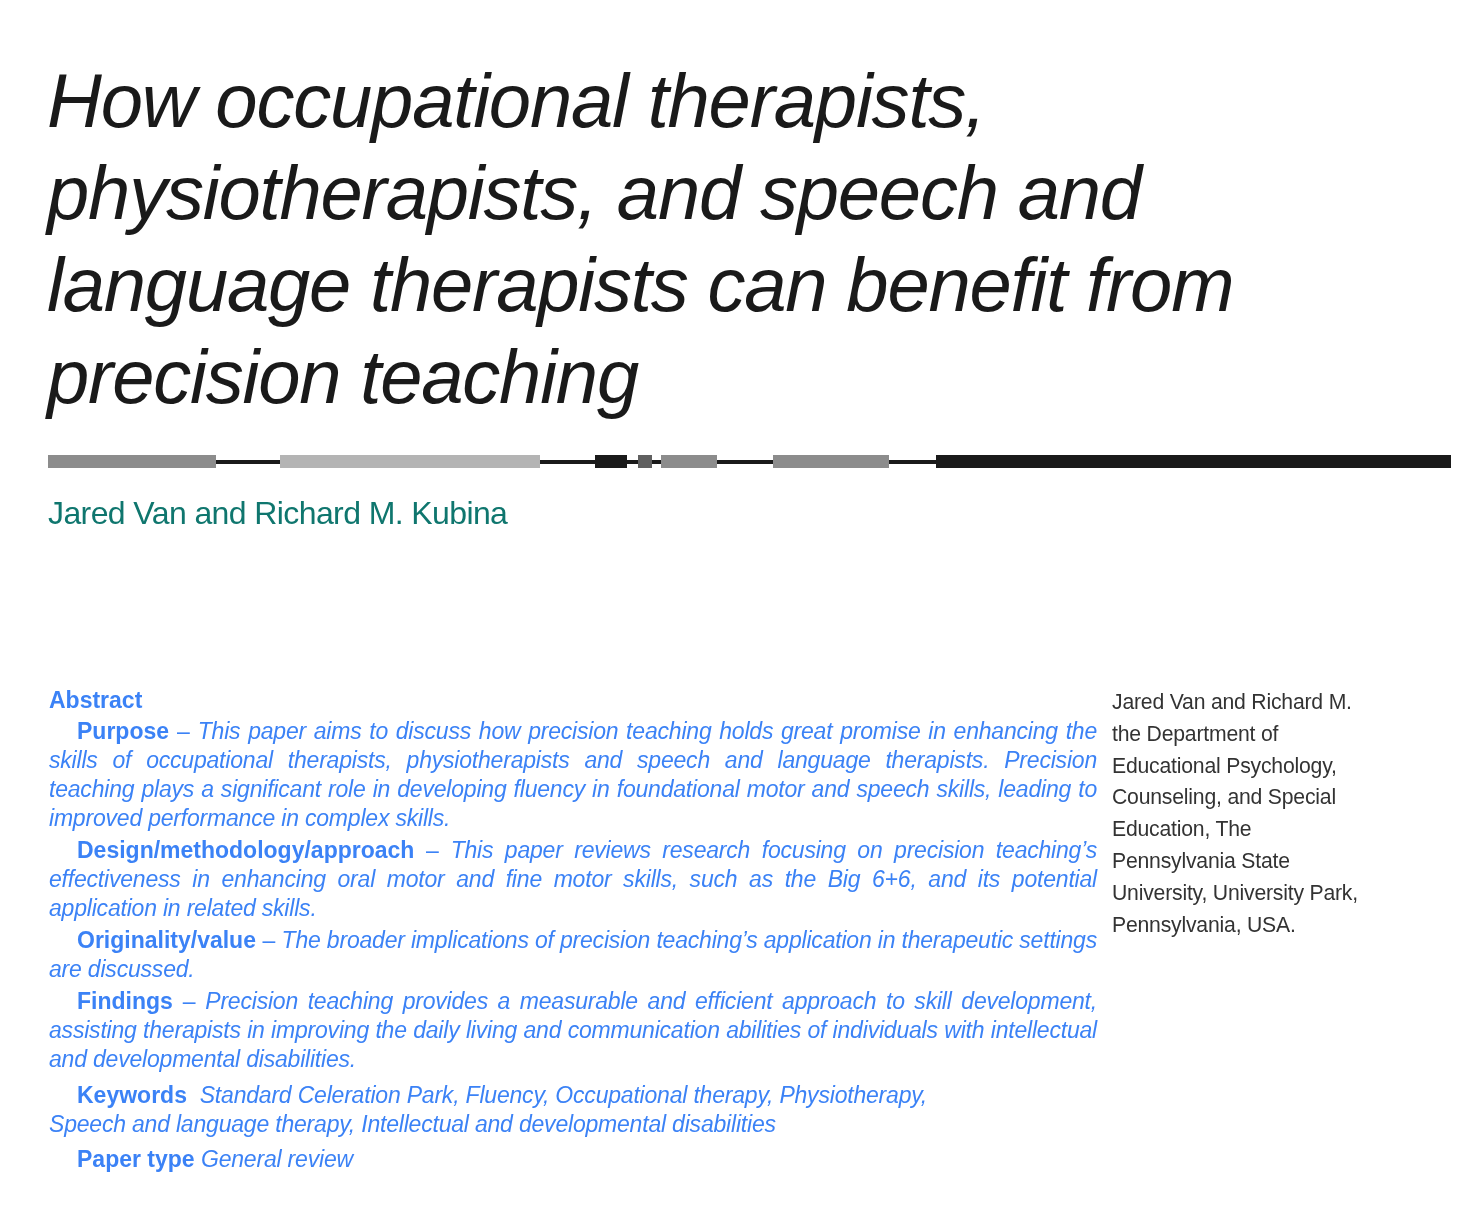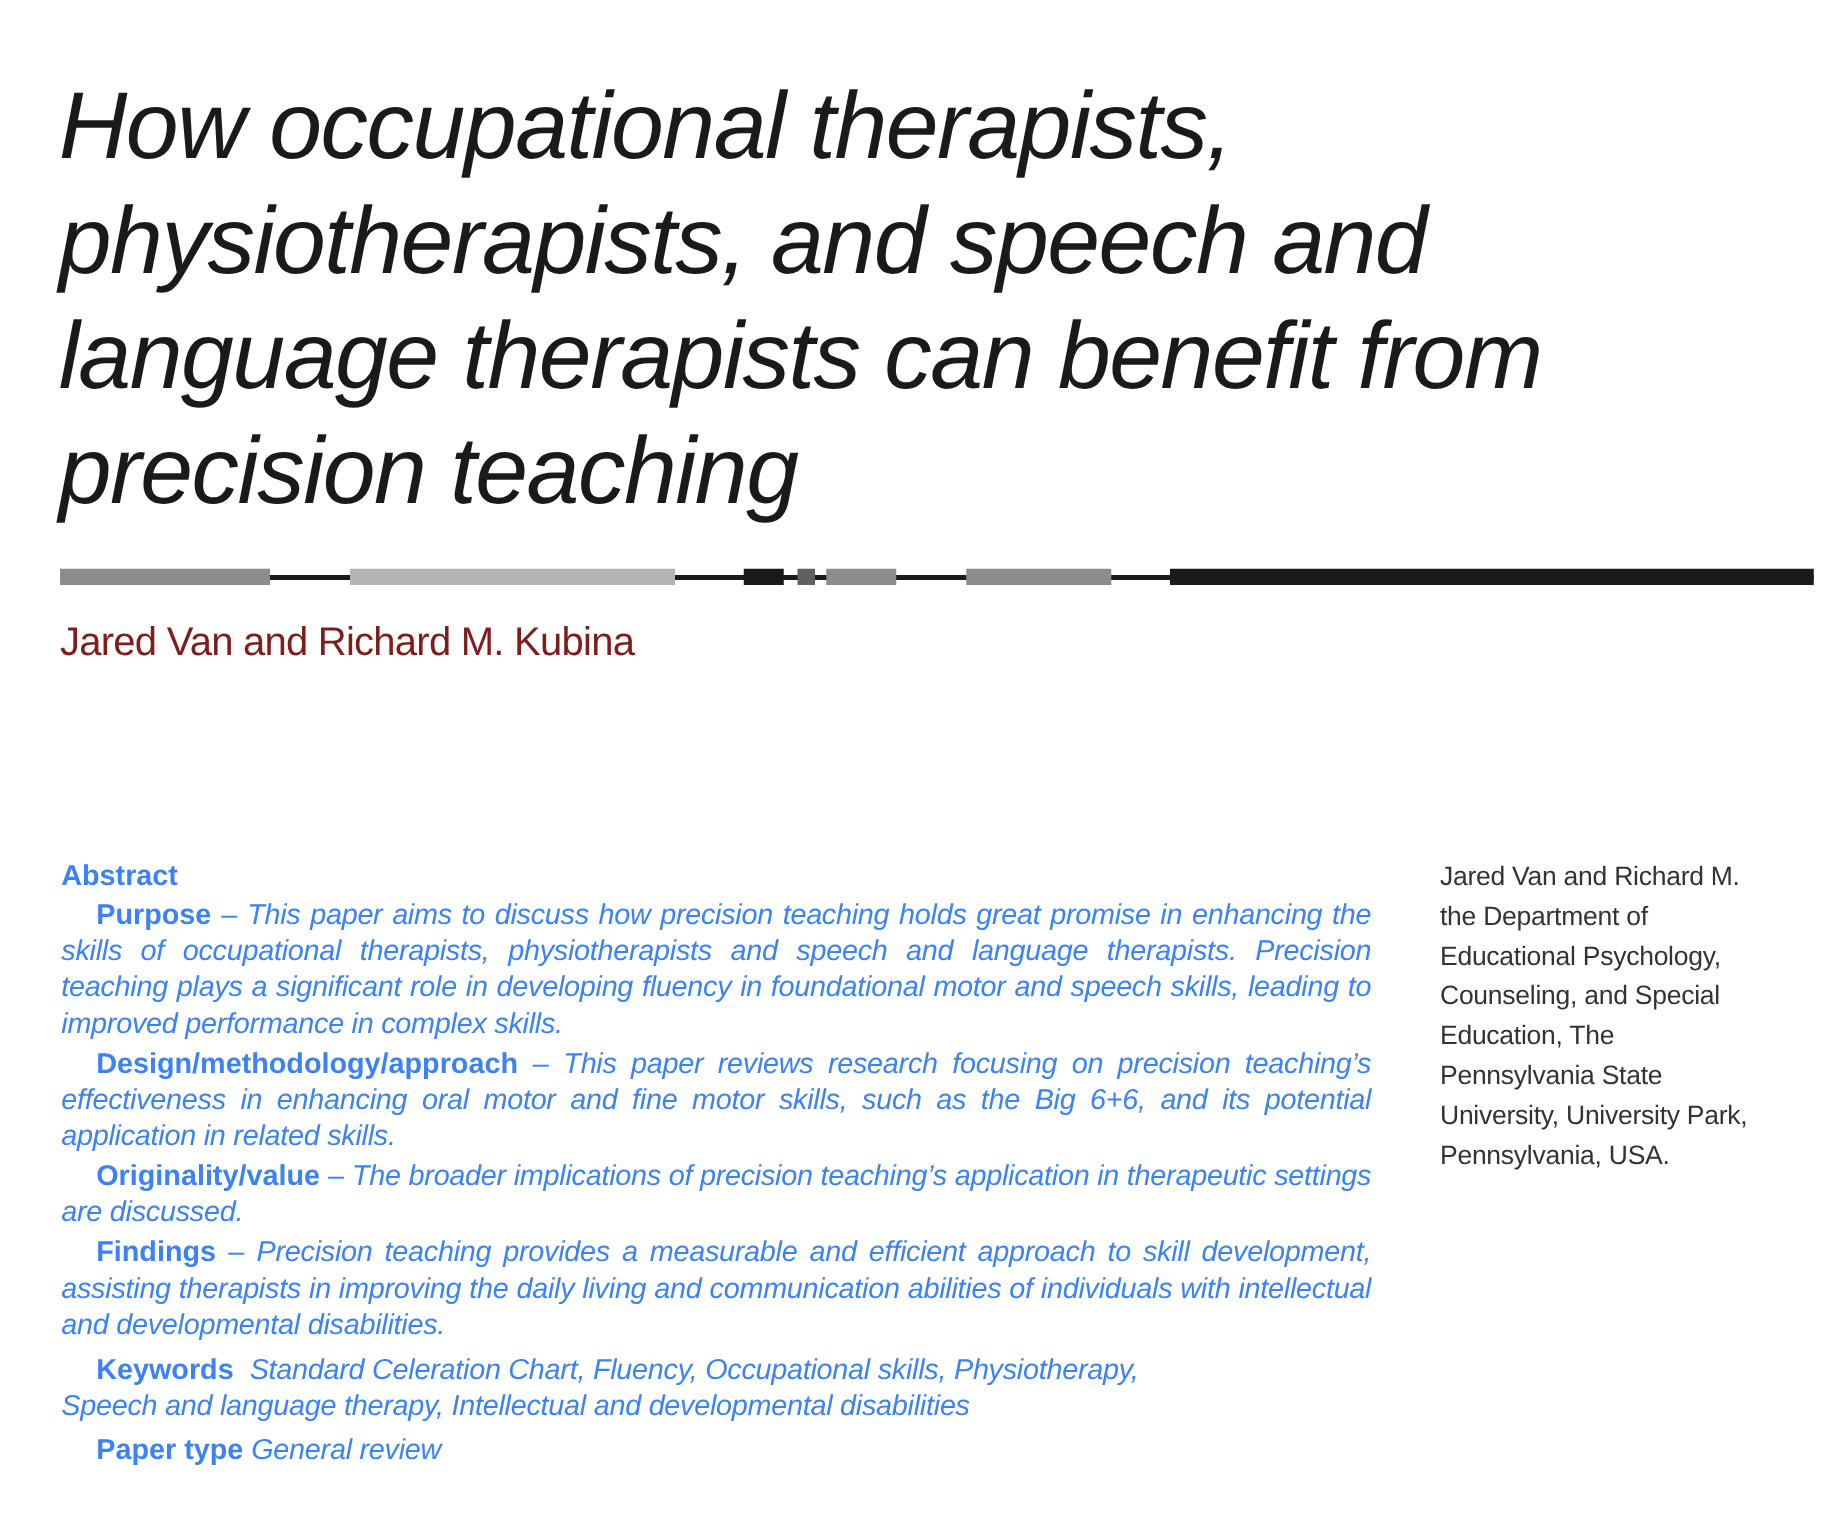--- a/index.html
+++ b/index.html
@@ -15,36 +15,36 @@
   .title span { display: block; white-space: nowrap; }
   .rule {
     position: absolute; left: 48px; top: 455px; width: 1403px; height: 14px;
   }
   .rule .line {
     position: absolute; left: 0; right: 0; top: 5px; height: 4px; background: #1a1a1a;
   }
   .rule .seg { position: absolute; top: 0; height: 13px; }
   .authors {
     position: absolute; left: 48px; top: 495px; font-size: 32px;
-    letter-spacing: -0.6px; color: #7f1d1d; white-space: nowrap;
+    letter-spacing: -0.6px; color: #0f766e; white-space: nowrap;
   }
   .abstract {
     position: absolute; left: 49px; top: 686px; width: 1048px;
     font-size: 23px; line-height: 29px; color: #3b82f6;
   }
   .abstract .heading { font-weight: bold; margin-bottom: 2px; }
   .abstract p { margin: 0 0 3px 0; text-align: justify; }
   .abstract .lbl { font-weight: bold; font-style: normal; margin-left: 28px; }
   .abstract .dash { font-style: normal; }
   .abstract .txt { font-style: italic; letter-spacing: -0.2px; }
   .abstract .kw { margin-top: 7px; text-align: left; }
   .abstract .kw .line2 { display: block; }
   .abstract .ptype { margin-top: 6px; text-align: left; }
   .affil {
-    position: absolute; left: 1152px; top: 686px; width: 290px;
+    position: absolute; left: 1112px; top: 686px; width: 290px;
     font-size: 21.2px; line-height: 31.8px; color: #333333; letter-spacing: -0.2px;
   }
   .affil span { display: block; white-space: nowrap; }
 </style>
 </head>
 <body>
 
 <h1 class="title">
   <span>How occupational therapists,</span>
   <span>physiotherapists, and speech and</span>
@@ -69,21 +69,21 @@
   <div class="heading">Abstract</div>
 
   <p><span class="lbl">Purpose</span><span class="dash"> – </span><span class="txt">This paper aims to discuss how precision teaching holds great promise in enhancing the skills of occupational therapists, physiotherapists and speech and language therapists. Precision teaching plays a significant role in developing fluency in foundational motor and speech skills, leading to improved performance in complex skills.</span></p>
 
   <p><span class="lbl">Design/methodology/approach</span><span class="dash"> – </span><span class="txt">This paper reviews research focusing on precision teaching’s effectiveness in enhancing oral motor and fine motor skills, such as the Big 6+6, and its potential application in related skills.</span></p>
 
   <p><span class="lbl">Originality/value</span><span class="dash"> – </span><span class="txt">The broader implications of precision teaching’s application in therapeutic settings are discussed.</span></p>
 
   <p><span class="lbl">Findings</span><span class="dash"> – </span><span class="txt">Precision teaching provides a measurable and efficient approach to skill development, assisting therapists in improving the daily living and communication abilities of individuals with intellectual and developmental disabilities.</span></p>
 
-  <p class="kw"><span class="lbl">Keywords</span>&nbsp; <span class="txt">Standard Celeration Chart, Fluency, Occupational skills, Physiotherapy,</span><span class="txt line2">Speech and language therapy, Intellectual and developmental disabilities</span></p>
+  <p class="kw"><span class="lbl">Keywords</span>&nbsp; <span class="txt">Standard Celeration Park, Fluency, Occupational therapy, Physiotherapy,</span><span class="txt line2">Speech and language therapy, Intellectual and developmental disabilities</span></p>
 
   <p class="ptype"><span class="lbl">Paper type</span> <span class="txt">General review</span></p>
 </div>
 
 <div class="affil">
   <span>Jared Van and Richard M.</span>
   <span>the Department of</span>
   <span>Educational Psychology,</span>
   <span>Counseling, and Special</span>
   <span>Education, The</span>

